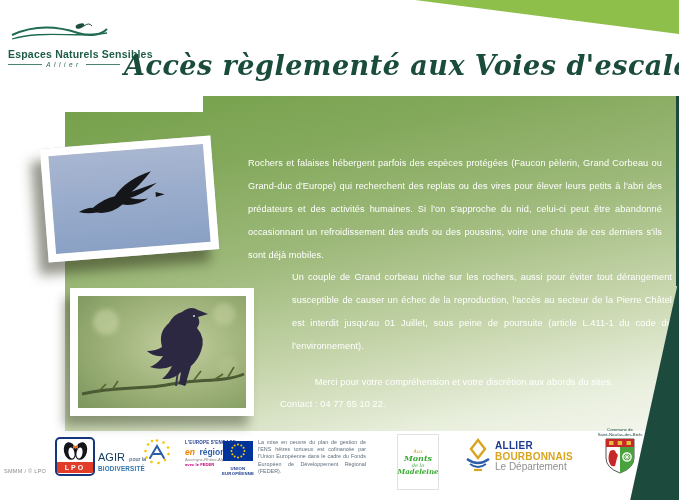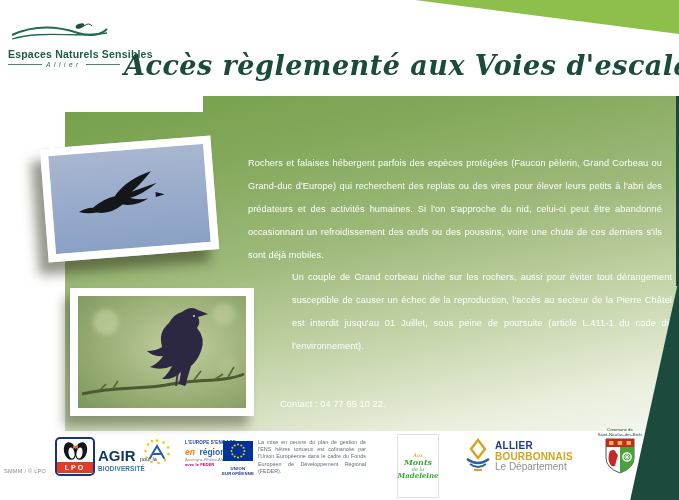--- a/index.html
+++ b/index.html
@@ -34,31 +34,31 @@
   .ptxt{color:#ffffff;font-size:9.2px;line-height:23px;text-align:justify;letter-spacing:.1px;}
   .center{text-align:center;}
   .right{text-align:left;}
 
   
   .credit{font-size:5.5px;color:#8a8a8a;letter-spacing:.3px;}
   .lpo-box{width:40px;height:39px;border:2.5px solid #16367c;border-radius:5px;background:#fff;
            display:flex;flex-direction:column;overflow:hidden;box-sizing:border-box;}
   .lpo-band{background:#e23b28;color:#fff;font-size:7px;font-weight:bold;letter-spacing:2px;
             text-align:center;line-height:11px;height:11px;}
-  .agir-l1a{font-size:15px;font-weight:bold;color:#0f3a5f;}
+  .agir-l1a{font-size:11px;font-weight:normal;color:#0f3a5f;}
   .agir-l1b{font-size:5.5px;color:#0f3a5f;}
   .agir-l2{font-size:6.3px;font-weight:bold;color:#2e74ae;letter-spacing:.2px;}
   .eur-l1{font-size:4.5px;font-weight:bold;color:#1d3a8f;letter-spacing:.2px;}
   .eur-en{font-size:8.5px;font-weight:bold;color:#f08300;font-style:italic;}
   .eur-reg{font-size:8.5px;font-weight:bold;color:#2d5fa8;}
   .eur-l3{font-size:4.2px;color:#888;}
   .eur-l4{font-size:4.2px;font-weight:bold;color:#c0007a;}
   .eu-caption{font-size:4.3px;color:#1d3a8f;font-weight:bold;margin-top:1px;letter-spacing:.2px;}
   .feder{font-size:5.4px;line-height:7.2px;color:#5f6f7e;text-align:justify;}
-  .mad-box{width:42px;height:64px;border:1px solid #e2e2e2;background:#fff;display:flex;
+  .mad-box{width:42px;height:56px;border:1px solid #e2e2e2;background:#fff;display:flex;
            flex-direction:column;align-items:center;justify-content:center;
            font-family:"DejaVu Serif",serif;font-style:italic;box-sizing:border-box;}
   .mad1{font-size:5px;color:#d79f00;line-height:6px;}
   .mad2{font-size:8px;font-weight:bold;color:#3aaa35;line-height:8px;}
   .mad3{font-size:5px;color:#3aaa35;line-height:6px;}
   .mad4{font-size:7px;font-weight:bold;color:#3aaa35;line-height:8px;}
   .all-l1{font-size:10px;font-weight:bold;color:#1d3a8f;line-height:11px;letter-spacing:.3px;}
   .all-l2{font-size:10px;font-weight:bold;color:#d9a520;line-height:11px;letter-spacing:.2px;}
   .all-l3{font-size:10px;color:#909090;line-height:10px;}
   .coat-cap{font-size:4.3px;color:#1c4a3d;text-align:center;line-height:5px;}
@@ -127,20 +127,21 @@
       <path d="M98,90 l2,-16 M107,89 l2,-15" stroke="#3c3750" stroke-width="2" fill="none"></path>
       <path d="M104,16 q9,-7 16,-2 l10,4 -10,3 q3,6 -1,11 q9,10 4,23 q-3,9 -10,15 l-6,20 -6,-2 2,-12 q-7,8 -19,7 q7,-6 10,-13 q-11,5 -22,1 q9,-4 13,-11 q-10,1 -16,-5 q9,0 15,-4 q-4,-15 7,-24 q5,-9 13,-11 z" fill="#2d2842"></path>
       <circle cx="116" cy="20" r="1.1" fill="#cfcfe0"></circle>
     </svg>
   </div>
 
   <div class="abs ptxt" style="left:248px;top:152px;width:414px;">Rochers et falaises hébergent parfois des espèces protégées (Faucon pèlerin, Grand Corbeau ou Grand-duc d'Europe) qui recherchent des replats ou des vires pour élever leurs petits à l'abri des prédateurs et des activités humaines. Si l'on s'approche du nid, celui-ci peut être abandonné occasionnant un refroidissement des œufs ou des poussins, voire une chute de ces derniers s'ils sont déjà mobiles.</div>
 
   <div class="abs ptxt" style="left:292px;top:266px;width:380px;">Un couple de Grand corbeau niche sur les rochers, aussi pour éviter tout dérangement susceptible de causer un échec de la reproduction, l'accès au secteur de la Pierre Châtel est interdit jusqu'au 01 Juillet, sous peine de poursuite (article L.411-1 du code de l'environnement).</div>
 
+  <div class="abs ptxt center" style="left:268px;top:371px;width:392px;">Merci pour votre compréhension et votre discrétion aux abords du sites.</div>
 
   <div class="abs ptxt right" style="left:280px;top:393px;width:320px;">Contact : 04 77 65 10 22.</div>
 
   <div class="abs credit" style="left:4px;top:468px;">SMMM / © LPO</div>
 
   <div class="abs lpo-box" style="left:55px;top:437px;">
     <svg width="35" height="23" viewBox="0 0 35 23" style="margin:0 auto;">
       <ellipse cx="12" cy="12" rx="6" ry="9" transform="rotate(-14 12 12)" fill="#14151a"></ellipse>
       <ellipse cx="13.5" cy="14" rx="3" ry="5.5" transform="rotate(-10 13.5 14)" fill="#fff"></ellipse>
       <ellipse cx="23" cy="12" rx="6" ry="9" transform="rotate(14 23 12)" fill="#14151a"></ellipse>

